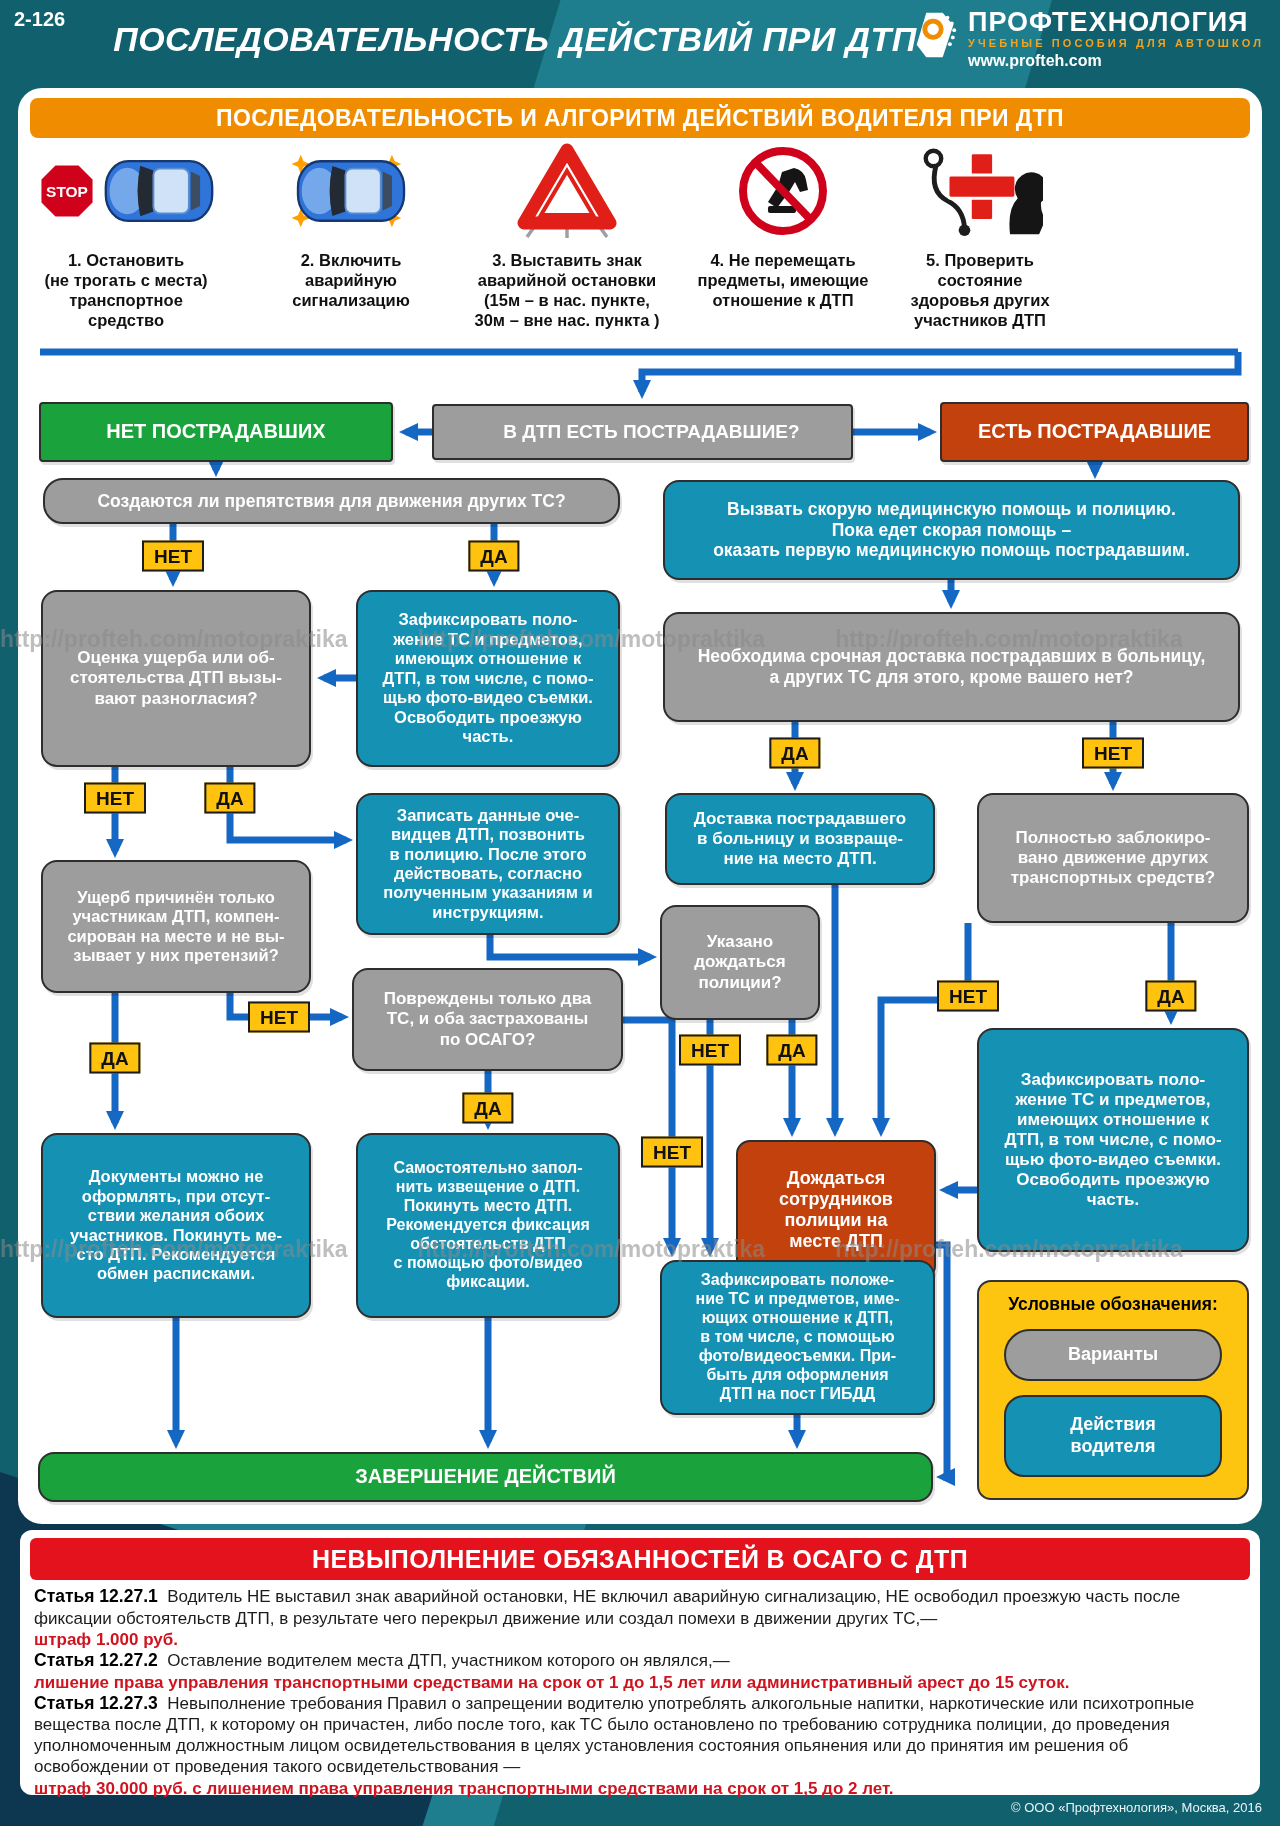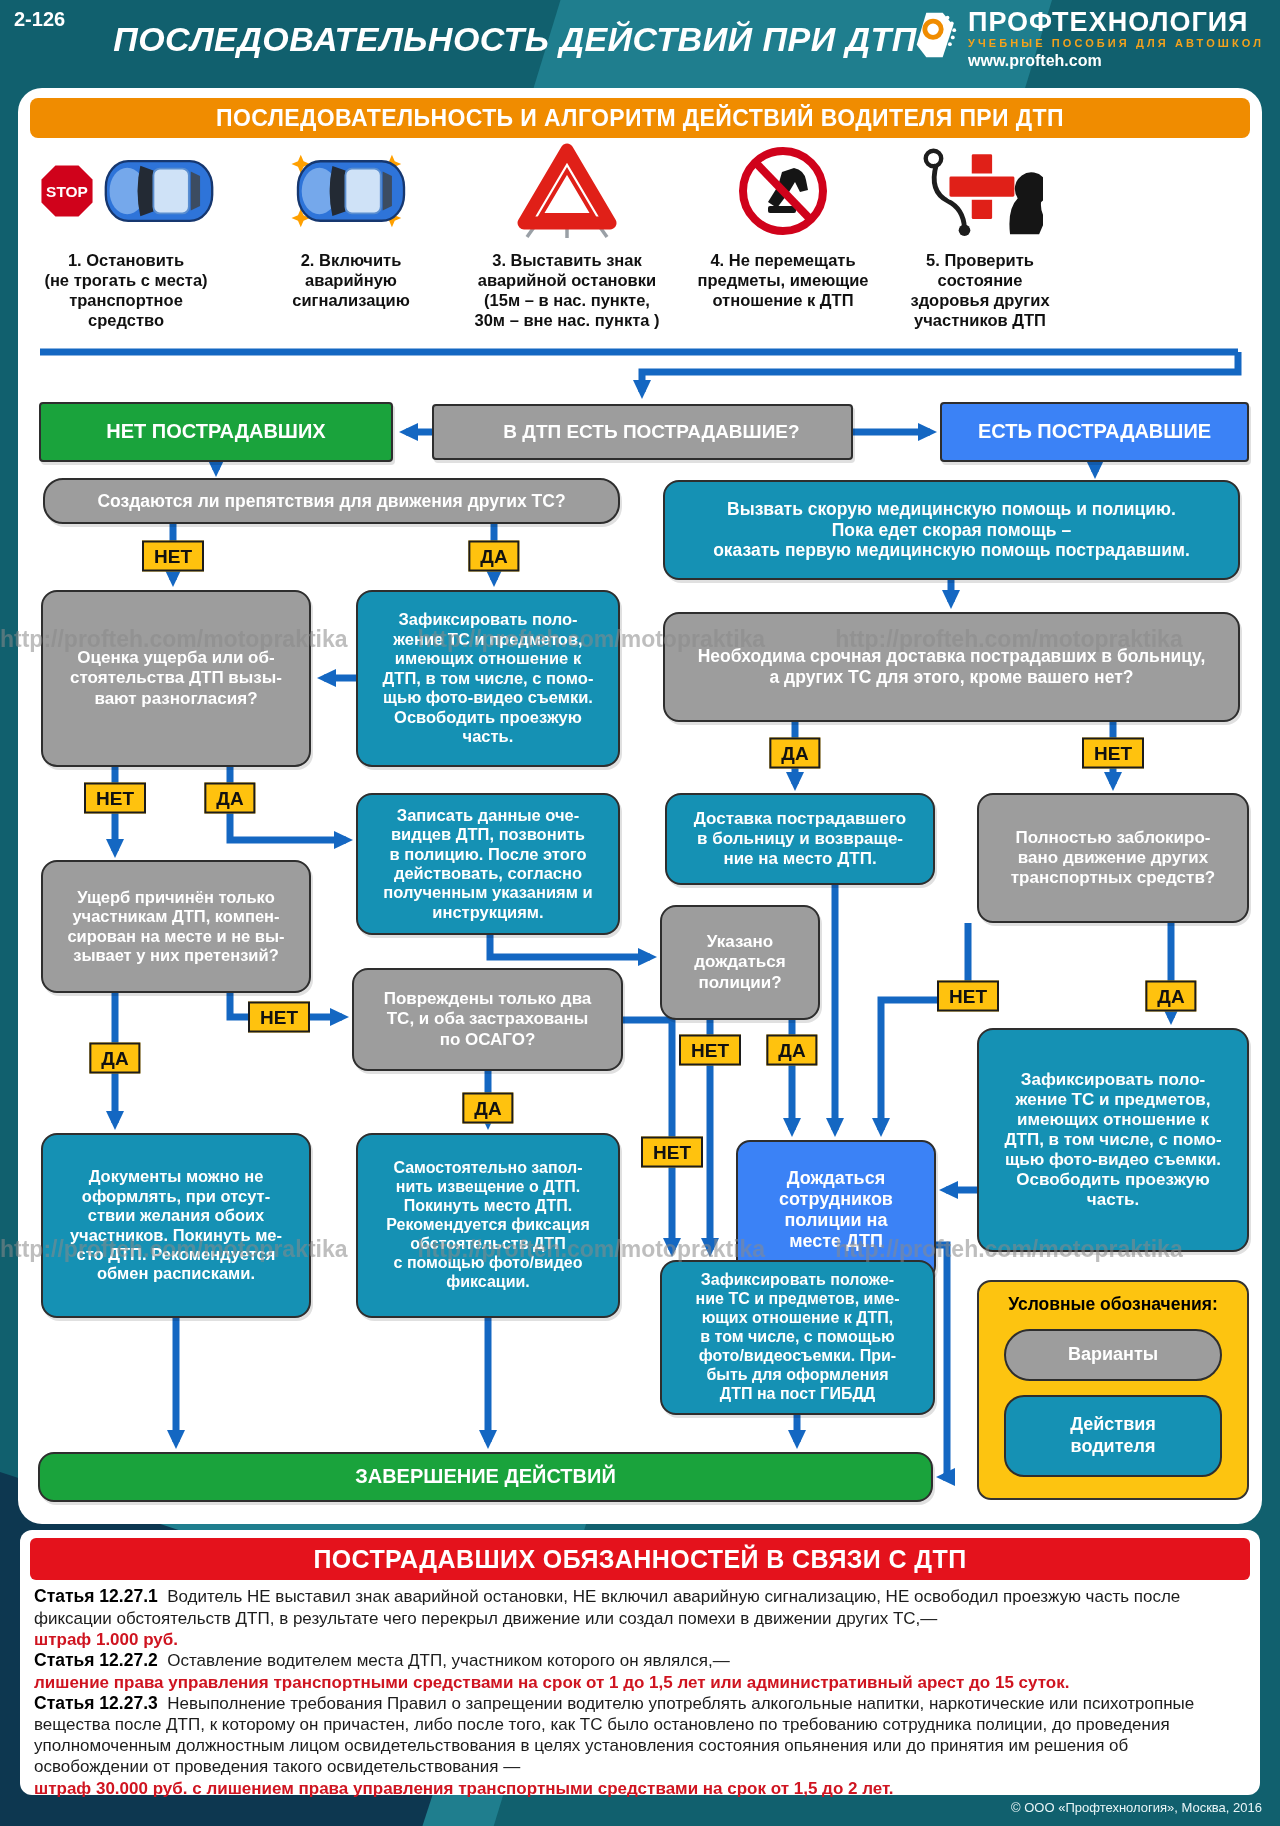--- a/index.html
+++ b/index.html
@@ -32,21 +32,21 @@
   .step .cap{margin-top:6px;font-size:16.5px;font-weight:bold;color:#111;text-align:center;
              line-height:1.22;white-space:pre-line;}
   
   .box{position:absolute;border:2px solid #2e2e2e;border-radius:16px;color:#fff;font-weight:bold;
        display:flex;align-items:center;justify-content:center;text-align:center;
        white-space:pre-line;padding:6px 10px;font-size:17px;line-height:1.18;z-index:3;
        box-shadow:2px 3px 0 rgba(0,0,0,.12);}
   .gray{background:#9d9d9d;}
   .teal{background:#1591b4;}
   .green{background:#1aa33c;}
-  .redbx{background:#3b82f6;}
+  .redbx{background:#c2410c;}
   .pillr{border-radius:4px;font-size:20px;}
   .yn{position:absolute;background:#ffc20e;border:2px solid #1c1c1c;color:#111;font-weight:800;
       font-size:19px;line-height:1;padding:4px 10px;transform:translate(-50%,-50%);z-index:5;}
   svg.wires{position:absolute;left:0;top:0;z-index:2;pointer-events:none;}
   
   .wm{position:absolute;left:0;width:1280px;display:flex;gap:70px;white-space:nowrap;overflow:hidden;
       font-size:23px;font-weight:bold;color:#8a8a8a;opacity:.55;z-index:6;}
   
   .legend{position:absolute;left:977px;top:1280px;width:272px;height:220px;background:#fdc410;
           border:2px solid #333;border-radius:14px;z-index:3;}
@@ -354,21 +354,21 @@
       <span>http://profteh.com/motopraktika</span>
       <span>http://profteh.com/motopraktika</span>
   </div>
   <div class="wm" style="top:1236px;">
     <span>http://profteh.com/motopraktika</span>
       <span>http://profteh.com/motopraktika</span>
       <span>http://profteh.com/motopraktika</span>
   </div>
 
   <div class="vcard">
-    <div class="vbanner">ПОСТРАДАВШИХ ОБЯЗАННОСТЕЙ В СВЯЗИ С ДТП</div>
+    <div class="vbanner">НЕВЫПОЛНЕНИЕ ОБЯЗАННОСТЕЙ В ОСАГО С ДТП</div>
     <div class="vtext">
       <p>
         <span class="alabel">Статья 12.27.1</span>&nbsp;
         <span>Водитель НЕ выставил знак аварийной остановки, НЕ включил аварийную сигнализацию, НЕ освободил проезжую часть после фиксации обстоятельств ДТП, в результате чего перекрыл движение или создал помехи в движении других ТС,—</span>
       </p>
       <p class="apenalty">штраф 1.000 руб.</p>
       <p>
         <span class="alabel">Статья 12.27.2</span>&nbsp;
         <span>Оставление водителем места ДТП, участником которого он являлся,—</span>
       </p>

